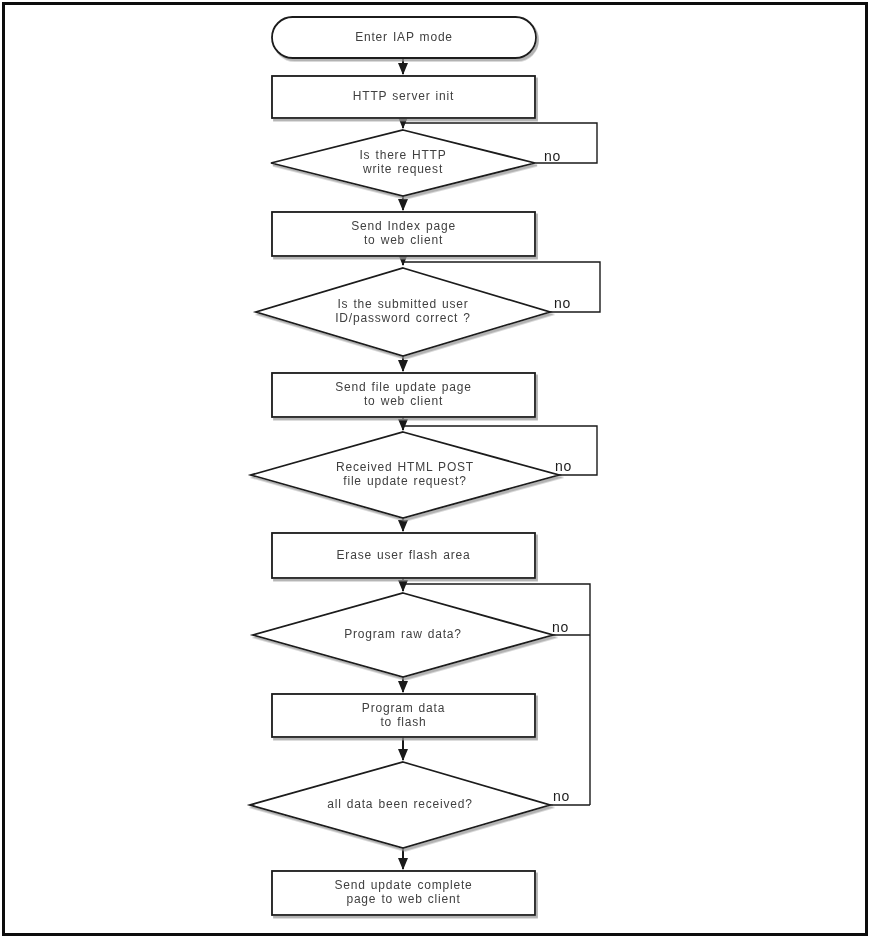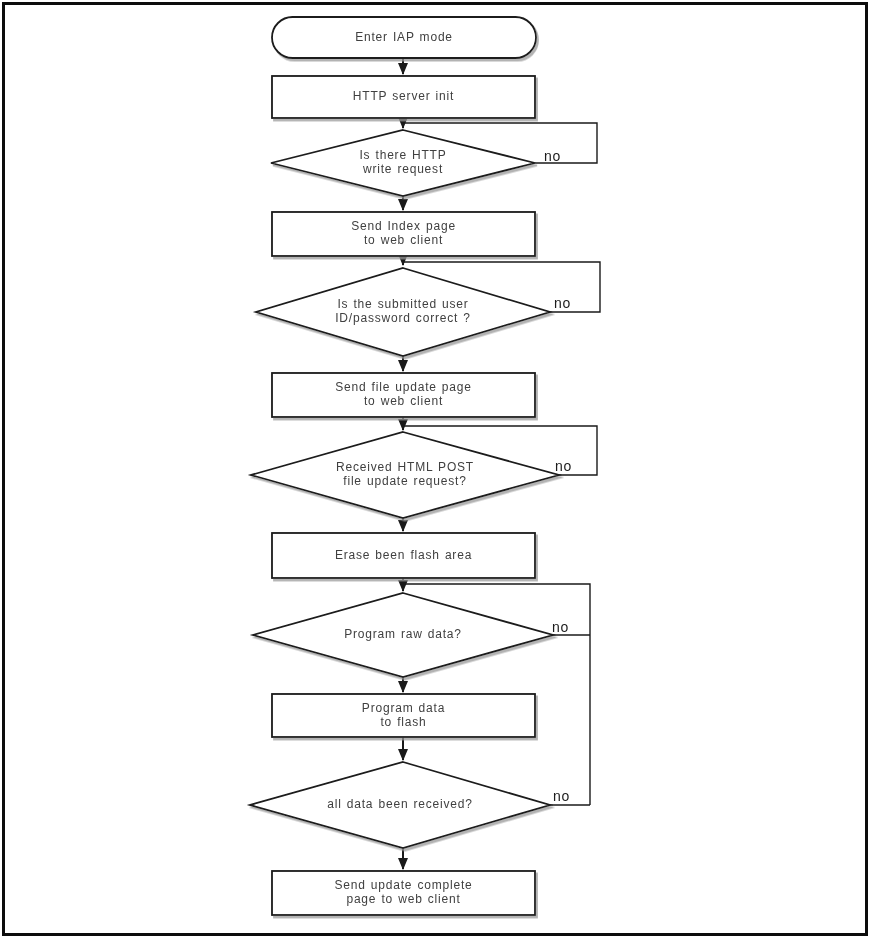--- a/index.html
+++ b/index.html
@@ -109,21 +109,21 @@
 write request</div>
   <div class="node-label" style="left:272px; top:76px;  width:263px; height:42px;">HTTP server init</div>
   <div class="node-label" style="left:272px; top:212px; width:263px; height:44px;">Send Index page
 to web client</div>
   <div class="node-label" style="left:256px; top:268px; width:294px; height:88px;">Is the submitted user
 ID/password correct ?</div>
   <div class="node-label" style="left:272px; top:373px; width:263px; height:44px;">Send file update page
 to web client</div>
   <div class="node-label" style="left:251px; top:432px; width:308px; height:86px;">Received HTML POST
 file update request?</div>
-  <div class="node-label" style="left:272px; top:533px; width:263px; height:45px;">Erase been flash area</div>
+  <div class="node-label" style="left:272px; top:533px; width:263px; height:45px;">Erase user flash area</div>
   <div class="node-label" style="left:253px; top:593px; width:300px; height:84px;">Program raw data?</div>
   <div class="node-label" style="left:272px; top:694px; width:263px; height:43px;border-radius:11px;">Program data
 to flash</div>
   <div class="node-label" style="left:250px; top:762px; width:300px; height:86px;">all data been received?</div>
   <div class="node-label" style="left:272px; top:871px; width:263px; height:44px;">Send update complete
 page to web client</div>
 
   <div class="branch-label" style="left:544px; top:148px;">no</div>
   <div class="branch-label" style="left:554px; top:295px;">no</div>
   <div class="branch-label" style="left:555px; top:458px;">no</div>

